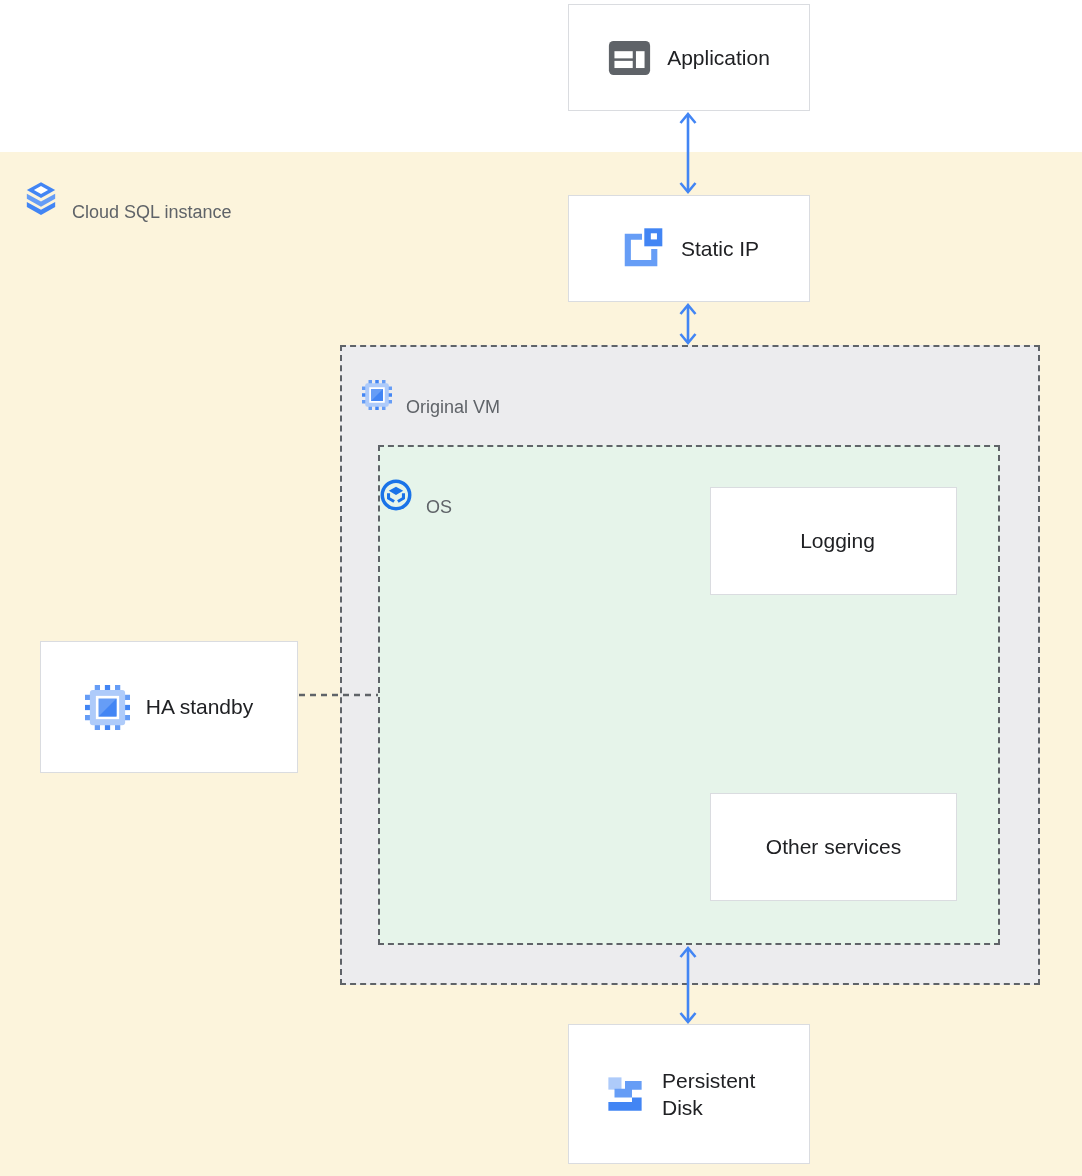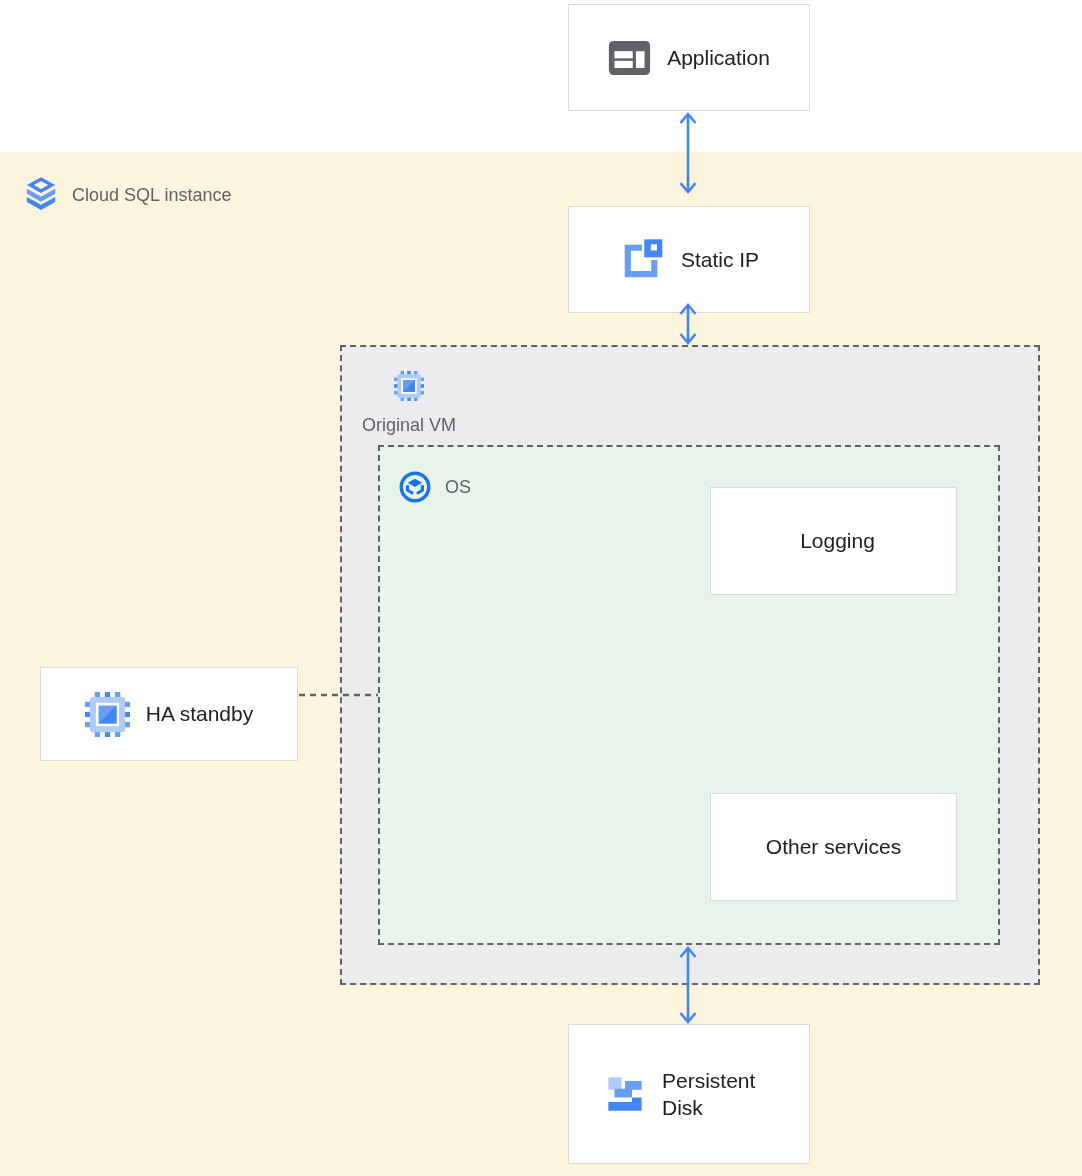--- a/index.html
+++ b/index.html
@@ -35,33 +35,33 @@
   .region-os{
     position:absolute;left:378px;top:445px;width:622px;height:500px;
     background:var(--os-bg);
     border:2px dashed var(--dashed);
   }
 
   .region-label{
     position:absolute;display:flex;align-items:center;gap:14px;
     color:var(--region-text);font-size:18px;
   }
-  .region-label .txt{white-space:nowrap;}
+  .region-label .txt{white-space:nowrap;margin-top:26px;}
 
   .card{
     position:absolute;background:#FFFFFF;border:1px solid var(--card-border);
     display:flex;align-items:center;justify-content:center;gap:16px;
     color:var(--card-text);font-size:21px;
   }
   .card .lbl{white-space:nowrap;}
   .card .lbl.wrap{white-space:normal;width:112px;line-height:1.3;}
 
   .card-application{left:568px;top:4px;width:242px;height:107px;}
-  .card-static-ip{left:568px;top:195px;width:242px;height:107px;margin-top:11px;}
-  .card-ha-standby{left:40px;top:667px;width:258px;height:94px;}
+  .card-static-ip{left:568px;top:195px;width:242px;height:107px;}
+  .card-ha-standby{left:40px;top:641px;width:258px;height:132px;}
   .card-database{left:420px;top:641px;width:248px;height:108px;}
   .card-logging{left:710px;top:487px;width:247px;height:108px;padding-left:8px;}
   .card-monitoring{left:710px;top:641px;width:247px;height:108px;}
   .card-other-services{left:710px;top:793px;width:247px;height:108px;}
   .card-persistent-disk{left:568px;top:1024px;width:242px;height:140px;}
 
   .overlay{position:absolute;inset:0;pointer-events:none;}
   .icon{flex:0 0 auto;display:block;}
 </style>
 </head>
@@ -78,21 +78,21 @@
   <div class="region-label" style="left:24px;top:176px;">
     <svg class="icon" width="34" height="38" viewBox="0 0 24 26">
       <polygon points="12,0.5 22,6 12,11.5 2,6" fill="#4285F4"></polygon>
       <polygon points="12,3.2 17,6 12,8.8 7,6" fill="#FFFFFF"></polygon>
       <path d="M2 8.6 L12 14.1 L22 8.6 L22 12.2 L12 17.7 L2 12.2 Z" fill="#669DF6"></path>
       <path d="M2 14.4 L12 19.9 L22 14.4 L22 18 L12 23.5 L2 18 Z" fill="#4285F4"></path>
     </svg>
     <span class="txt">Cloud SQL instance</span>
   </div>
 
-  <div class="region-label" style="left:362px;top:371px;flex-direction:column;">
+  <div class="region-label" style="left:362px;top:371px;">
     <svg class="icon" width="30" height="30" viewBox="0 0 24 24">
       <g fill="#669DF6">
         <rect x="5.2" y="0" width="2.8" height="4"></rect>
           <rect x="16" y="0" width="2.8" height="4"></rect>
         <rect x="5.2" y="20" width="2.8" height="4"></rect>
           <rect x="16" y="20" width="2.8" height="4"></rect>
         <rect x="0" y="5.2" width="4" height="2.8"></rect>
           <rect x="0" y="16" width="4" height="2.8"></rect>
         <rect x="20" y="5.2" width="4" height="2.8"></rect>
           <rect x="20" y="16" width="4" height="2.8"></rect>
@@ -104,21 +104,21 @@
           <rect x="20" y="10.6" width="4" height="2.8"></rect>
       </g>
       <rect x="2.6" y="2.6" width="18.8" height="18.8" rx="1.6" fill="#AECBFA"></rect>
       <rect x="5.8" y="5.8" width="12.4" height="12.4" fill="#FFFFFF"></rect>
       <rect x="7.2" y="7.2" width="9.6" height="9.6" fill="#669DF6"></rect>
       <polygon points="7.2,16.8 16.8,16.8 16.8,7.2" fill="#4285F4"></polygon>
     </svg>
     <span class="txt">Original VM</span>
   </div>
 
-  <div class="region-label" style="left:399px;top:471px;">
+  <div class="region-label" style="left:380px;top:471px;">
     <svg class="icon" width="32" height="32" viewBox="0 0 24 24">
       <circle cx="12" cy="12" r="10.3" fill="none" stroke="#1A73E8" stroke-width="2.6"></circle>
       <polygon points="12,5.8 17.4,8.9 12,12 6.6,8.9" fill="#1A73E8"></polygon>
       <path d="M6.4 10.6 L6.4 14.4 L10.6 16.9" fill="none" stroke="#1A73E8" stroke-width="2.3"></path>
       <path d="M17.6 10.6 L17.6 14.4 L13.4 16.9" fill="none" stroke="#1A73E8" stroke-width="2.3"></path>
     </svg>
     <span class="txt">OS</span>
   </div>
 
   <div class="card card-application">

